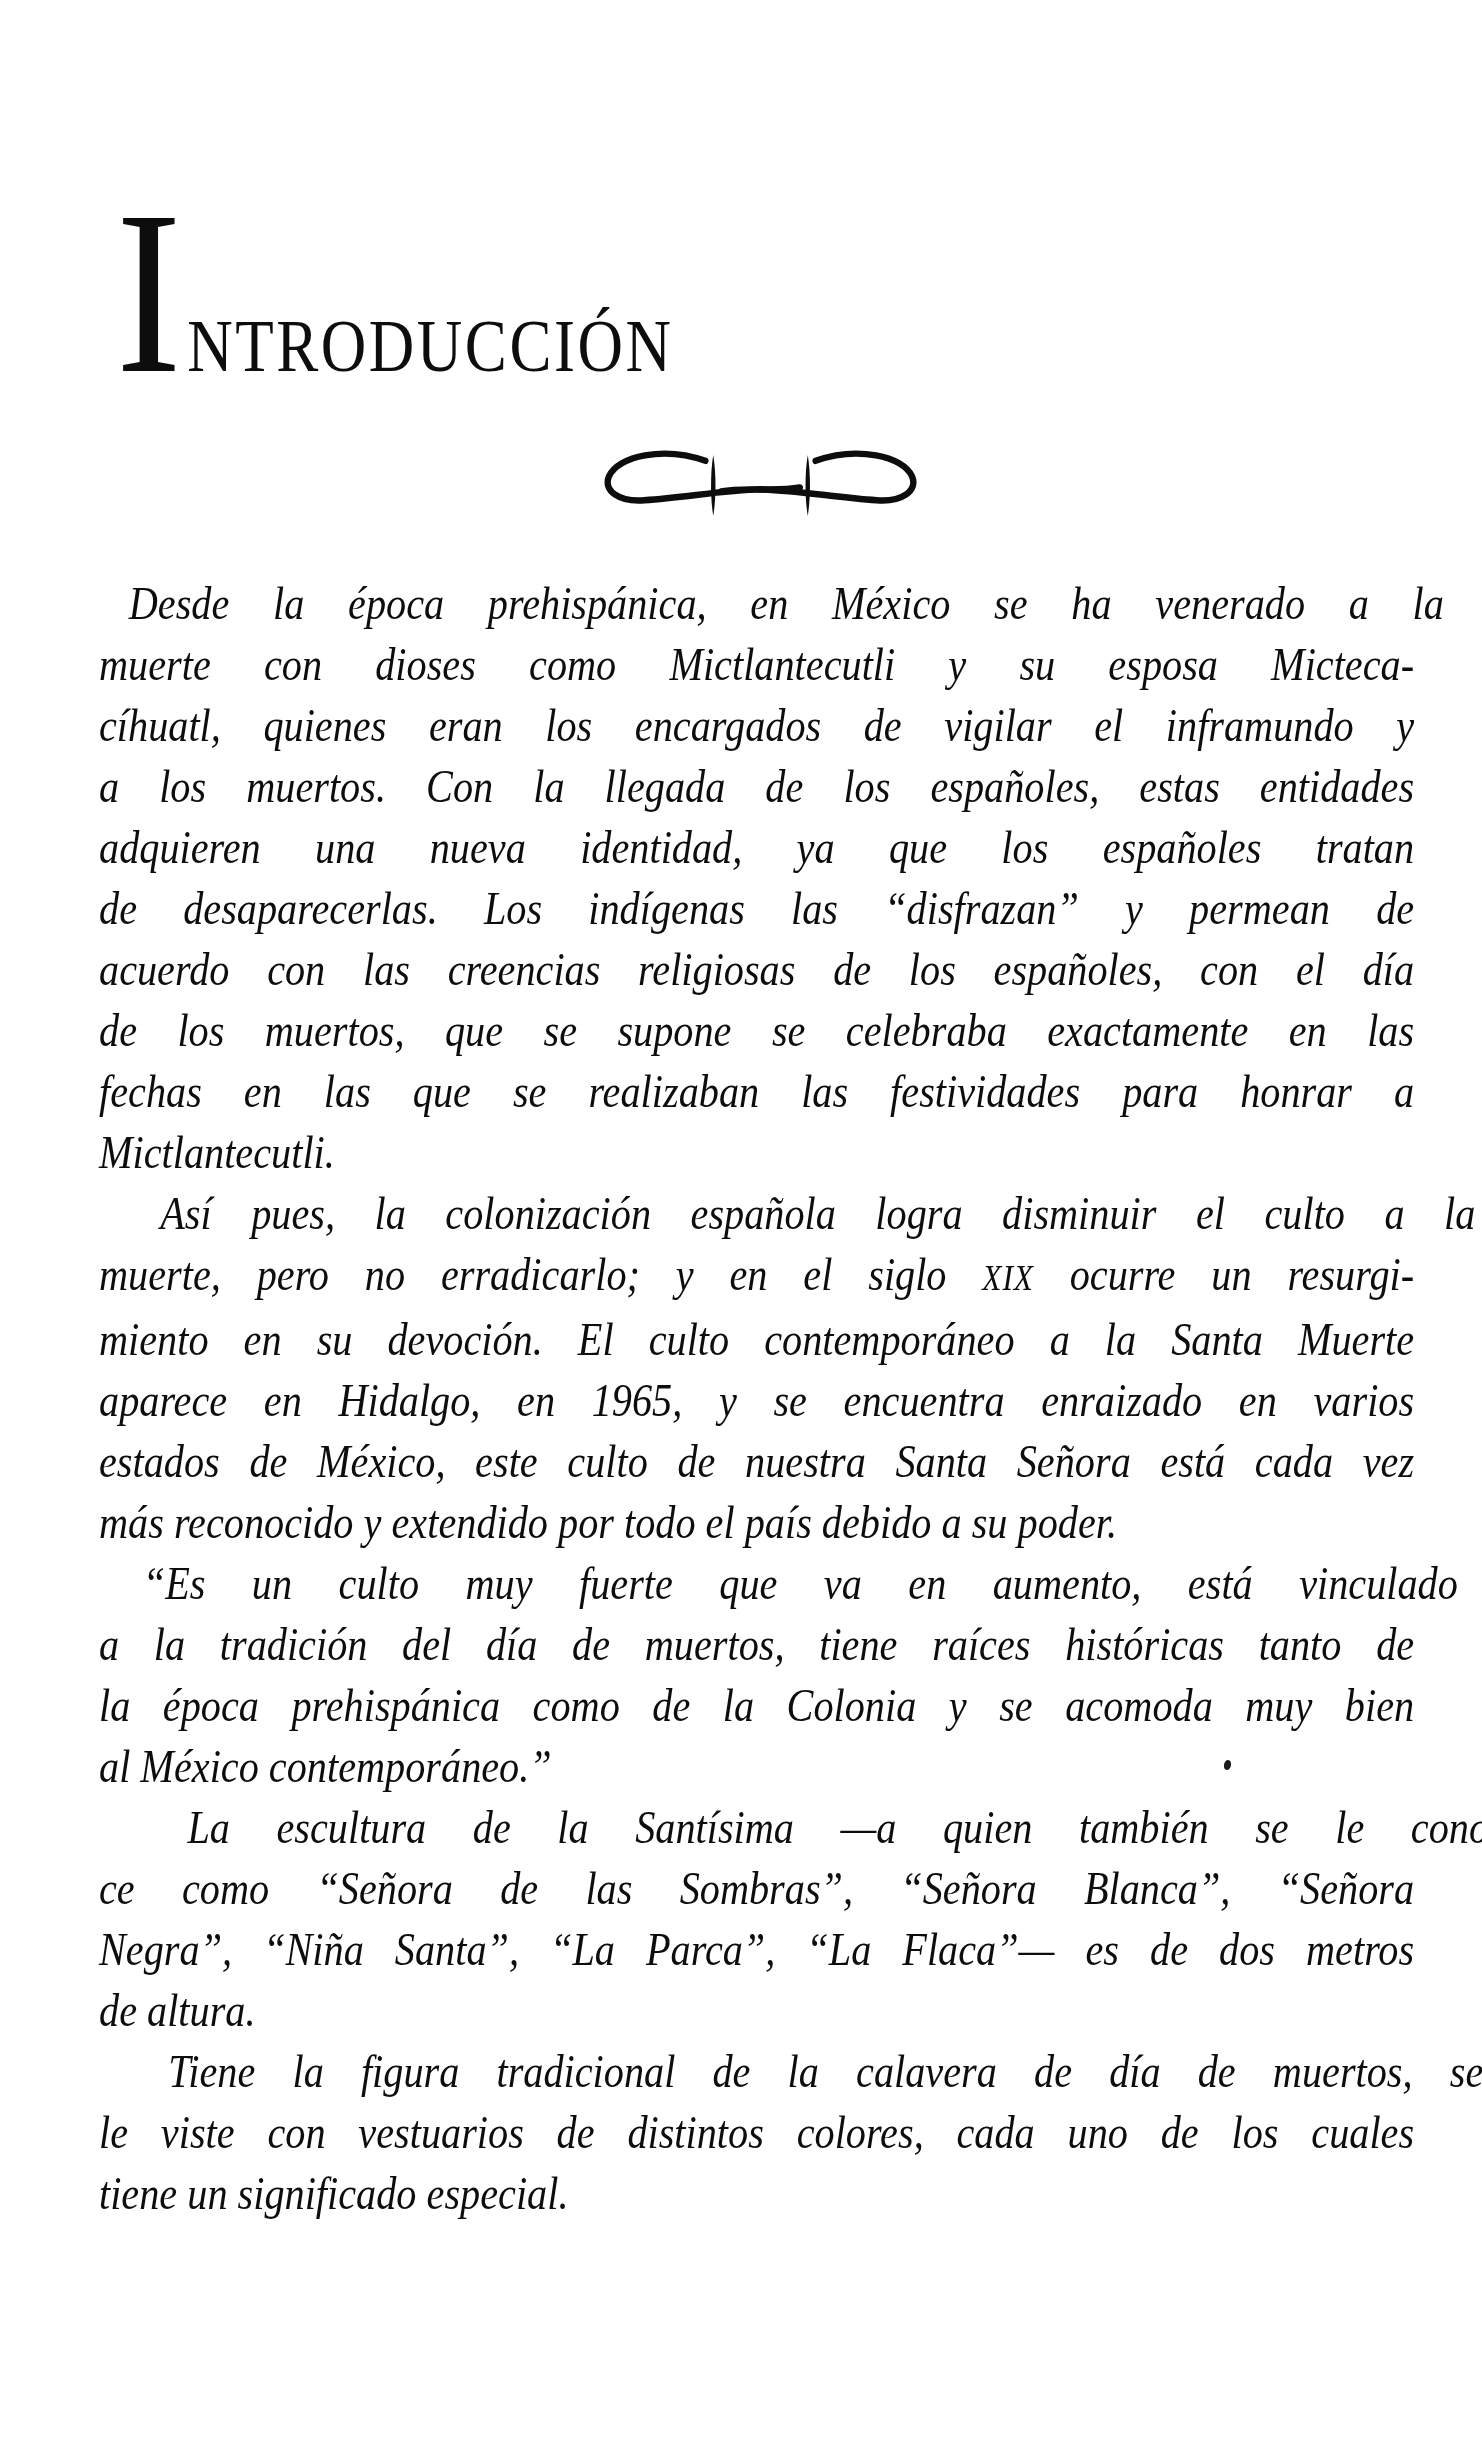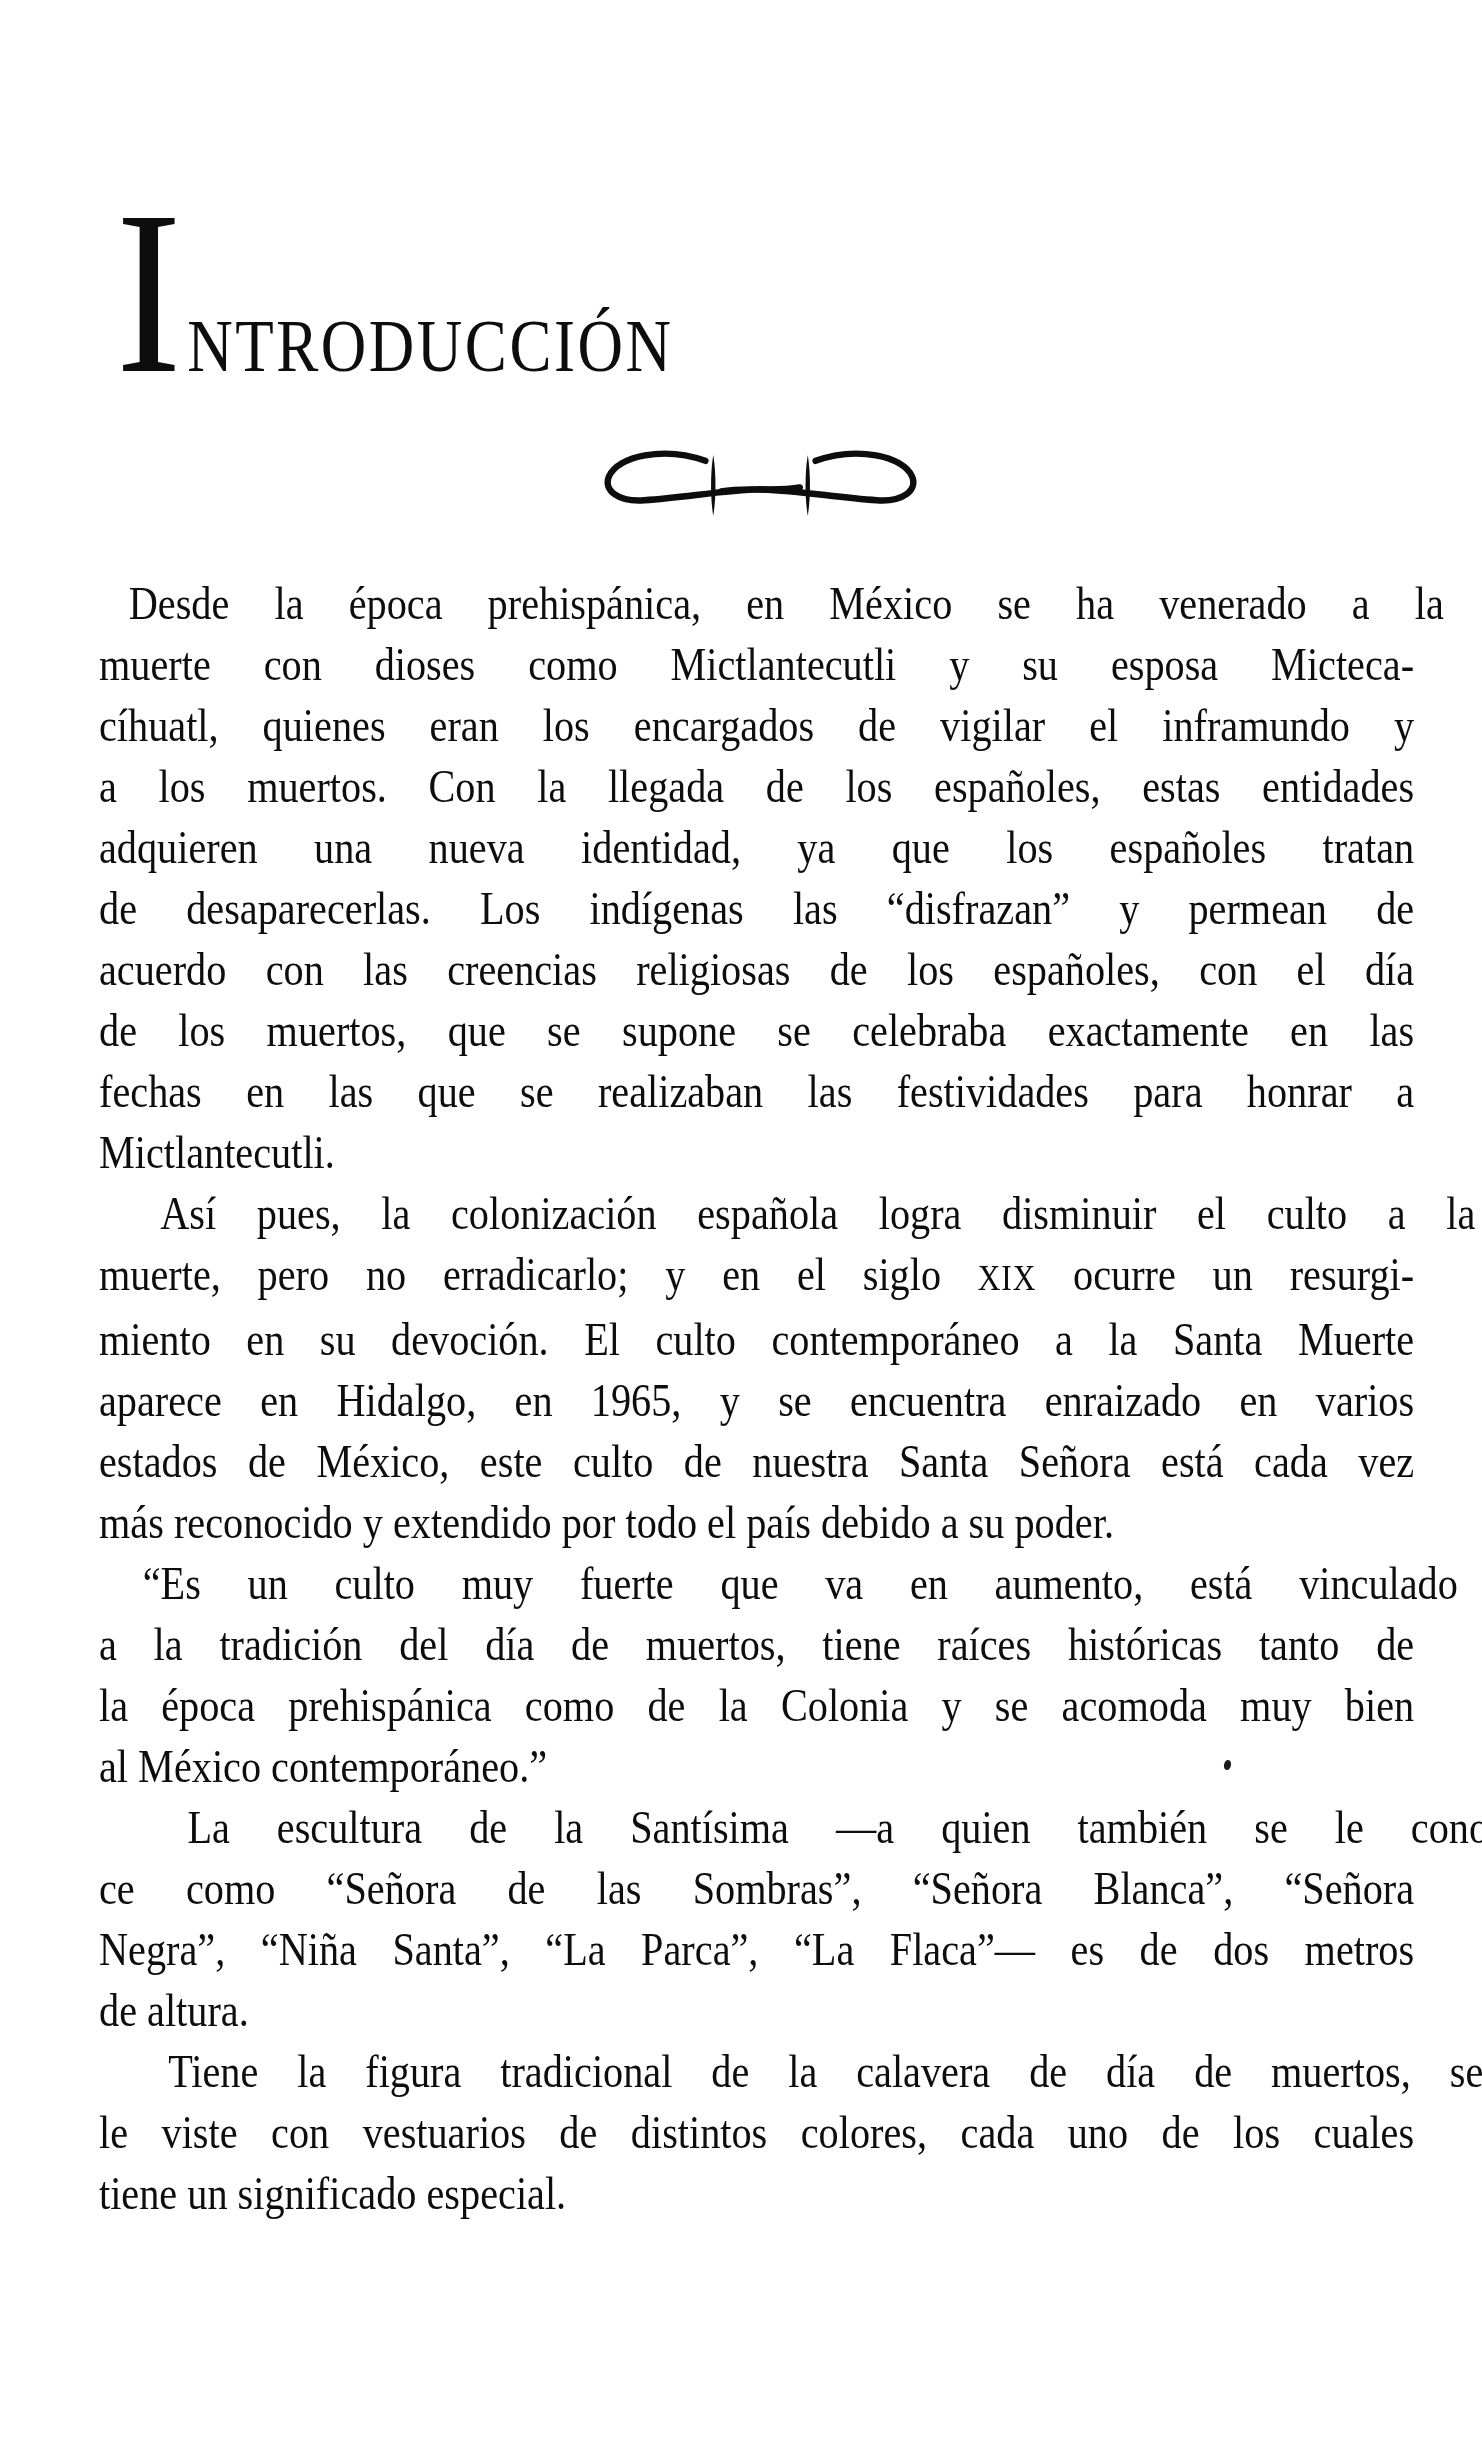--- a/index.html
+++ b/index.html
@@ -38,20 +38,21 @@
     position: absolute;
     left: 603px;
     top: 445px;
   }
   
   .body-text {
     position: absolute;
     left: 99px;
     top: 573px;
     width: 1315px;
+    font-style: italic;
   }
   .line {
     width: 1503px;              
     font-size: 46px;
     line-height: 61px;
     text-align: justify;
     text-align-last: justify;
     transform: scaleX(0.875);   
     transform-origin: 0 50%;
   }

